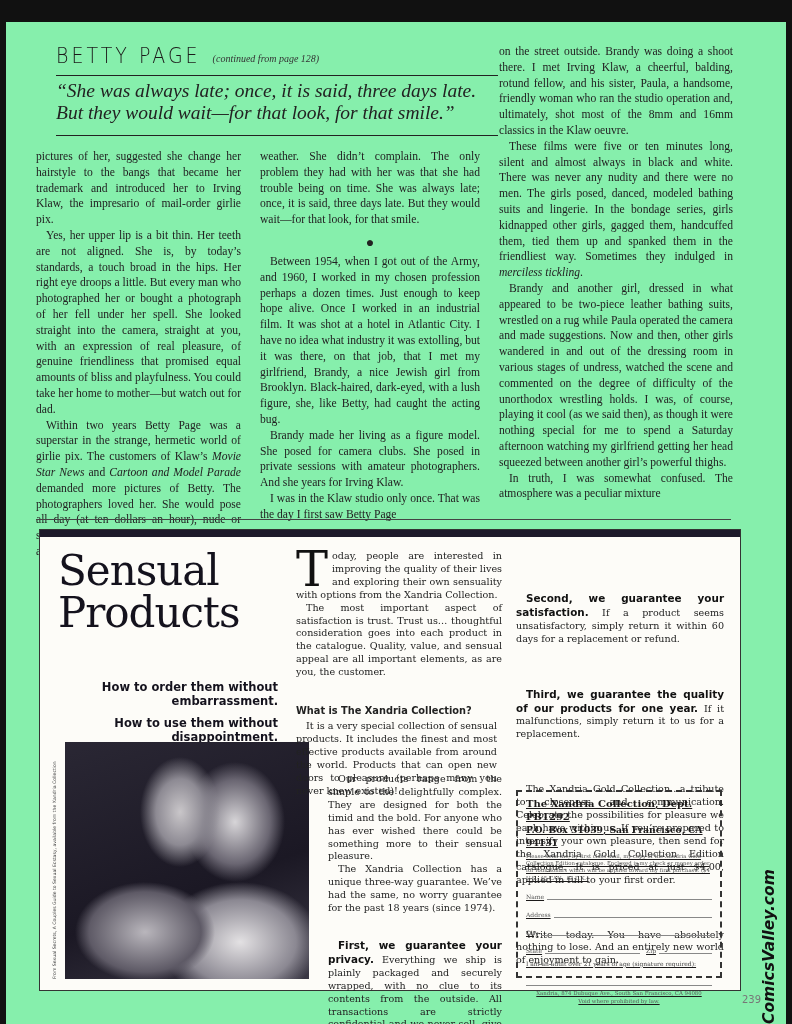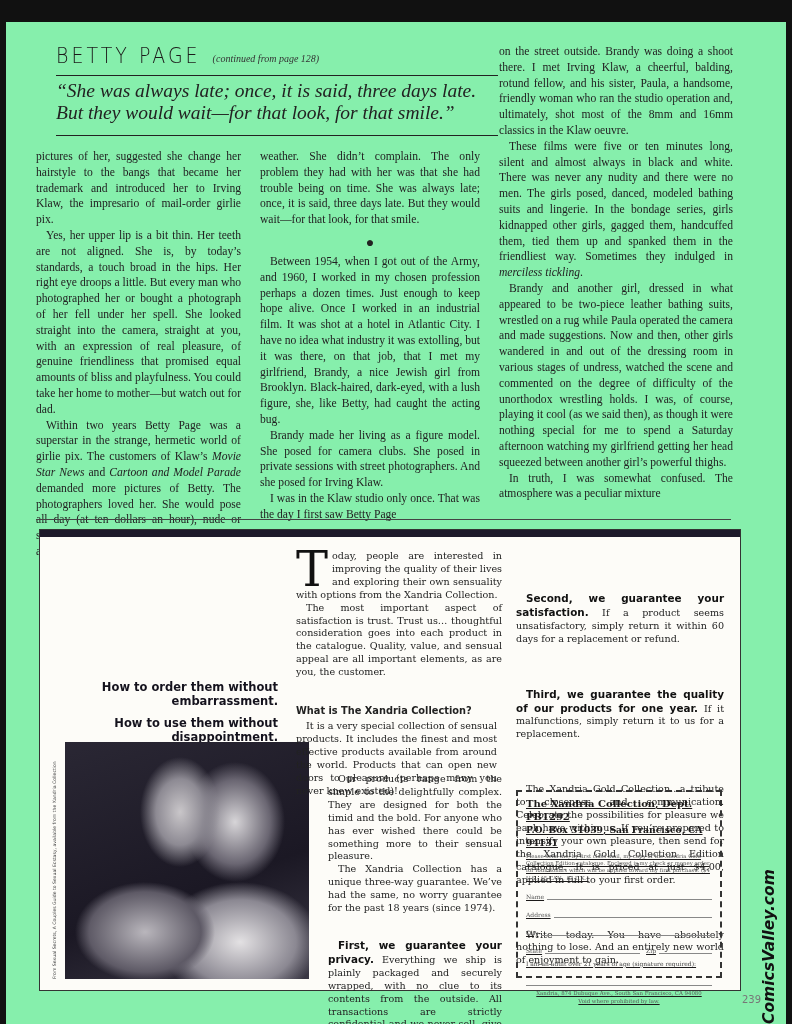--- a/index.html
+++ b/index.html
@@ -126,35 +126,39 @@
   <div class="col c1">
     <p class="noindent">pictures of her, suggested she change her hairstyle to the bangs that became her trademark and introduced her to Irving Klaw, the impresario of mail-order girlie pix.</p>
     <p>Yes, her upper lip is a bit thin. Her teeth are not aligned. She is, by today’s standards, a touch broad in the hips. Her right eye droops a little. But every man who photographed her or bought a photograph of her fell under her spell. She looked straight into the camera, straight at you, with an expression of real pleasure, of genuine friendliness that promised equal amounts of bliss and playfulness. You could take her home to mother—but watch out for dad.</p>
     <p><span>Within two years Betty Page was a superstar in the strange, hermetic world of girlie pix. The customers of Klaw’s </span><i class="t">Movie Star News</i><span> and </span><i class="t">Cartoon and Model Parade</i><span> demanded more pictures of Betty. The photographers loved her. She would pose all day (at ten dollars an hour), nude or seminude, in dusty studios and dark apartments and outside in lousy</span></p>
   </div>
 
   <div class="col c2">
     <p class="noindent">weather. She didn’t complain. The only problem they had with her was that she had trouble being on time. She was always late; once, it is said, three days late. But they would wait—for that look, for that smile.</p>
     <div class="bullet">●</div>
     <p>Between 1954, when I got out of the Army, and 1960, I worked in my chosen profession perhaps a dozen times. Just enough to keep hope alive. Once I worked in an industrial film. It was shot at a hotel in Atlantic City. I have no idea what industry it was extolling, but it was there, on that job, that I met my girlfriend, Brandy, a nice Jewish girl from Brooklyn. Black-haired, dark-eyed, with a lush figure, she, like Betty, had caught the acting bug.</p>
-    <p>Brandy made her living as a figure model. She posed for camera clubs. She posed in private sessions with street photographers. And she posed for Irving Klaw.</p>
+    <p>Brandy made her living as a figure model. She posed for camera clubs. She posed in private sessions with amateur photographers. And she years for Irving Klaw.</p>
     <p>I was in the Klaw studio only once. That was the day I first saw Betty Page</p>
   </div>
 
   <div class="col c3">
     <p class="noindent">on the street outside. Brandy was doing a shoot there. I met Irving Klaw, a cheerful, balding, rotund fellow, and his sister, Paula, a handsome, friendly woman who ran the studio operation and, ultimately, shot most of the 8mm and 16mm classics in the Klaw oeuvre.</p>
     <p><span>These films were five or ten minutes long, silent and almost always in black and white. There was never any nudity and there were no men. The girls posed, danced, modeled bathing suits and lingerie. In the bondage series, girls kidnapped other girls, gagged them, handcuffed them, tied them up and spanked them in the friendliest way. Sometimes they indulged in </span><i class="t">merciless tickling</i><span>.</span></p>
     <p>Brandy and another girl, dressed in what appeared to be two-piece leather bathing suits, wrestled on a rug while Paula operated the camera and made suggestions. Now and then, other girls wandered in and out of the dressing room in various stages of undress, watched the scene and commented on the degree of difficulty of the unorthodox wrestling holds. I was, of course, playing it cool (as we said then), as though it were nothing special for me to spend a Saturday afternoon watching my girlfriend getting her head squeezed between another girl’s powerful thighs.</p>
     <p>In truth, I was somewhat confused. The atmosphere was a peculiar mixture</p>
   </div>
 
   <div class="rule-bot"></div>
 
   <div class="ad">
     <div class="ad-bar"></div>
+    <div class="ad-headline">
+      <div>Sensual</div>
+      <div>Products</div>
+    </div>
     <div class="ad-sub">
       <div class="g">How to order them without embarrassment.</div>
       <div class="g">How to use them without disappointment.</div>
     </div>
     <div class="ad-photo"></div>
     <div class="photo-credit">From Sexual Secrets, A Couples Guide to Sexual Ecstasy, available from the Xandria Collection</div>
 
     <div class="ad-col ad-c1">
       <p class="noindent"><span class="dropcap">T</span><span>oday, people are interested in improving the quality of their lives and exploring their own sensuality with options from the Xandria Collection.</span></p>
       <p>The most important aspect of satisfaction is trust. Trust us… thoughtful consideration goes into each product in the catalogue. Quality, value, and sensual appeal are all important elements, as are you, the customer.</p>

